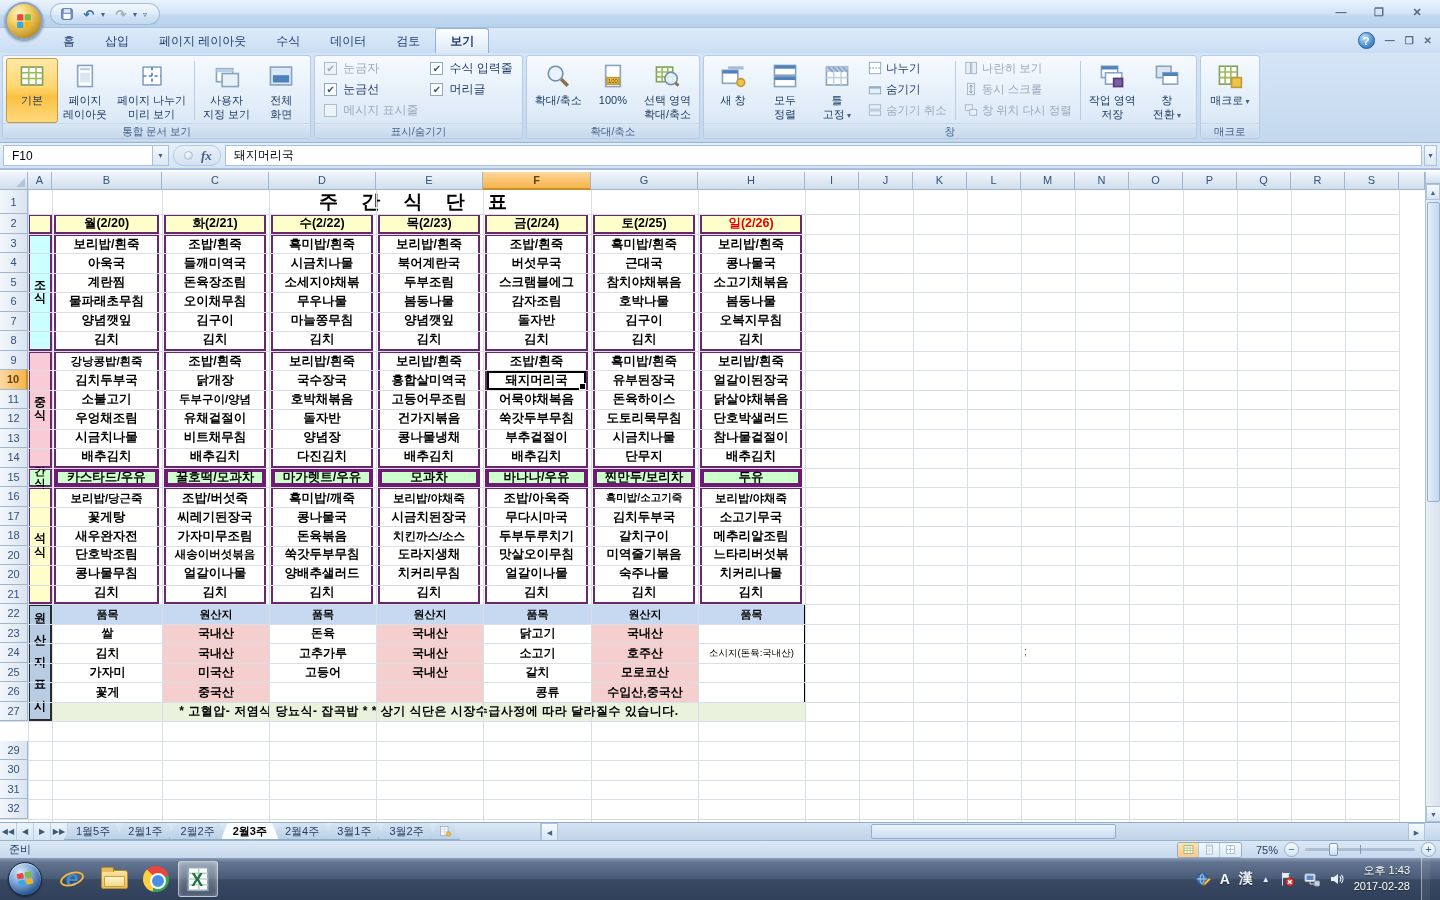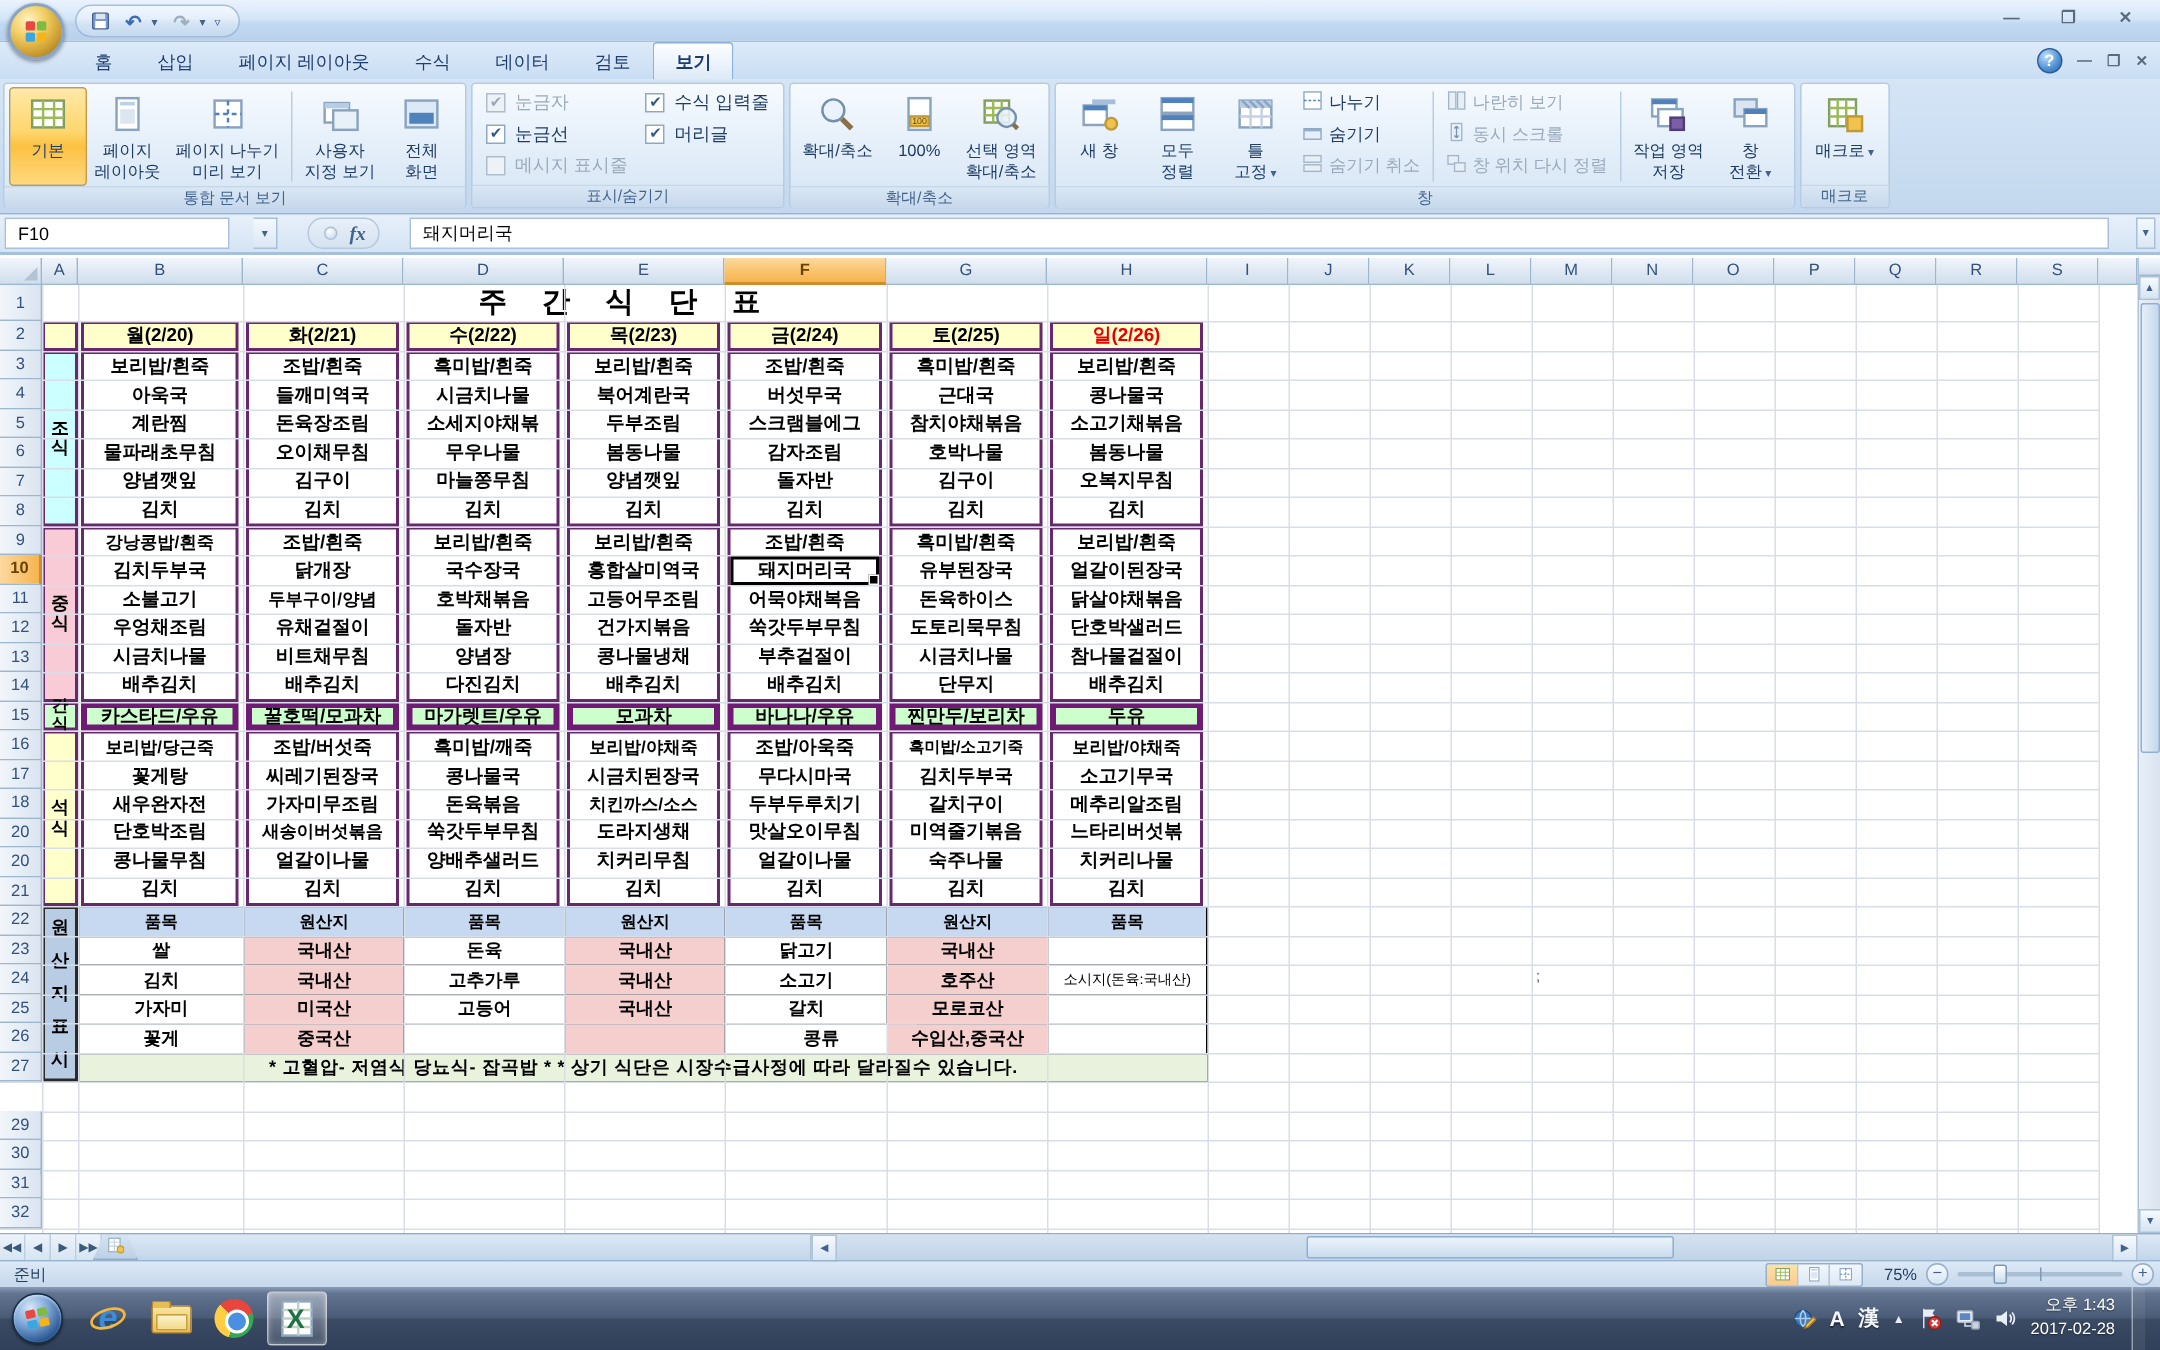--- a/index.html
+++ b/index.html
@@ -67,21 +67,21 @@
   .smallbtn.disabled { color:#9AAABB; }
   .chk { display:flex; align-items:center; gap:6px; height:21px; font-size:12px; color:#1E3C66; padding:0 6px; white-space:nowrap; }
   .chk .box { width:13px; height:13px; border:1px solid #8FA8C2; background:#fff; font-size:10px;
     line-height:12px; text-align:center; color:#2F5A8C; flex:0 0 auto; }
   .chk.disabled { color:#9AAABB; }
   .chk.disabled .box { background:#EDF2F7; color:#98A8BA; border-color:#AEBDCD; }
 
   
   .fbar { position:absolute; top:143px; left:0; right:0; height:27px;
     background:linear-gradient(#E7F0FA,#D5E4F4); border-bottom:2px solid #A6C0DC;
-    display:flex; align-items:center; padding:2px 3px; gap:16px; z-index:5; }
+    display:flex; align-items:center; padding:2px 3px; gap:0; z-index:5; }
   .namebox { width:150px; height:21px; background:#fff; border:1px solid #A9C0DA; font-size:12px;
     padding:3px 8px; color:#000; }
   .namedrop { width:16px; height:21px; border:1px solid #A9C0DA; border-left:none;
     background:linear-gradient(#F3F8FD,#DCE8F4); font-size:8px; color:#44618C; text-align:center; line-height:20px; }
   .fxpill { height:21px; margin-left:4px; display:flex; align-items:center;
     background:linear-gradient(#E9F0F8,#D4E2F0); border:1px solid #B4C9DE; border-radius:10px; padding:0 8px 0 10px; gap:8px; }
   .fxdot { width:9px; height:9px; border-radius:50%; background:radial-gradient(circle at 35% 30%, #FDFEFF, #C3D4E4); border:1px solid #A9C0DA; }
   .fx { font-family:"Liberation Serif", serif; font-style:italic; font-weight:bold; font-size:13px; color:#44618C; }
   .finput { flex:1; height:21px; margin-left:4px; background:#fff; border:1px solid #A9C0DA;
     font-size:12px; padding:3px 8px; color:#000; }
@@ -886,20 +886,29 @@
       <div class="vthumb" style="top:30px;height:300px;"></div>
       <div class="vtrack-down sarrow">▼</div>
     </div>
   </div>
 
   <div class="tabsbar">
     <span class="snav">◀◀</span>
     <span class="snav">◀</span>
     <span class="snav">▶</span>
     <span class="snav">▶▶</span>
+    <div id="sheetTabs">
+        <div class="stab">1월5주</div>
+        <div class="stab">2월1주</div>
+        <div class="stab">2월2주</div>
+        <div class="stab active">2월3주</div>
+        <div class="stab">2월4주</div>
+        <div class="stab">3월1주</div>
+        <div class="stab">3월2주</div>
+      </div>
     <span class="stab insert"><svg viewBox="0 0 16 16">
           <rect x="2" y="2" width="10" height="12" fill="#fff" stroke="#8FA8BC"></rect>
           <path d="M2 5.5h10M2 9h10M7 2v12" stroke="#C3D2E2"></path>
           <circle cx="12.5" cy="12" r="3" fill="#F2C24E" stroke="#C09A36"></circle>
         </svg></span>
     <div class="hscroll">
       <span class="harrow" style="position:absolute;left:0;top:0;">◀</span>
       <div class="hthumb"></div>
       <span class="harrow" style="position:absolute;right:0;top:0;">▶</span>
     </div>

